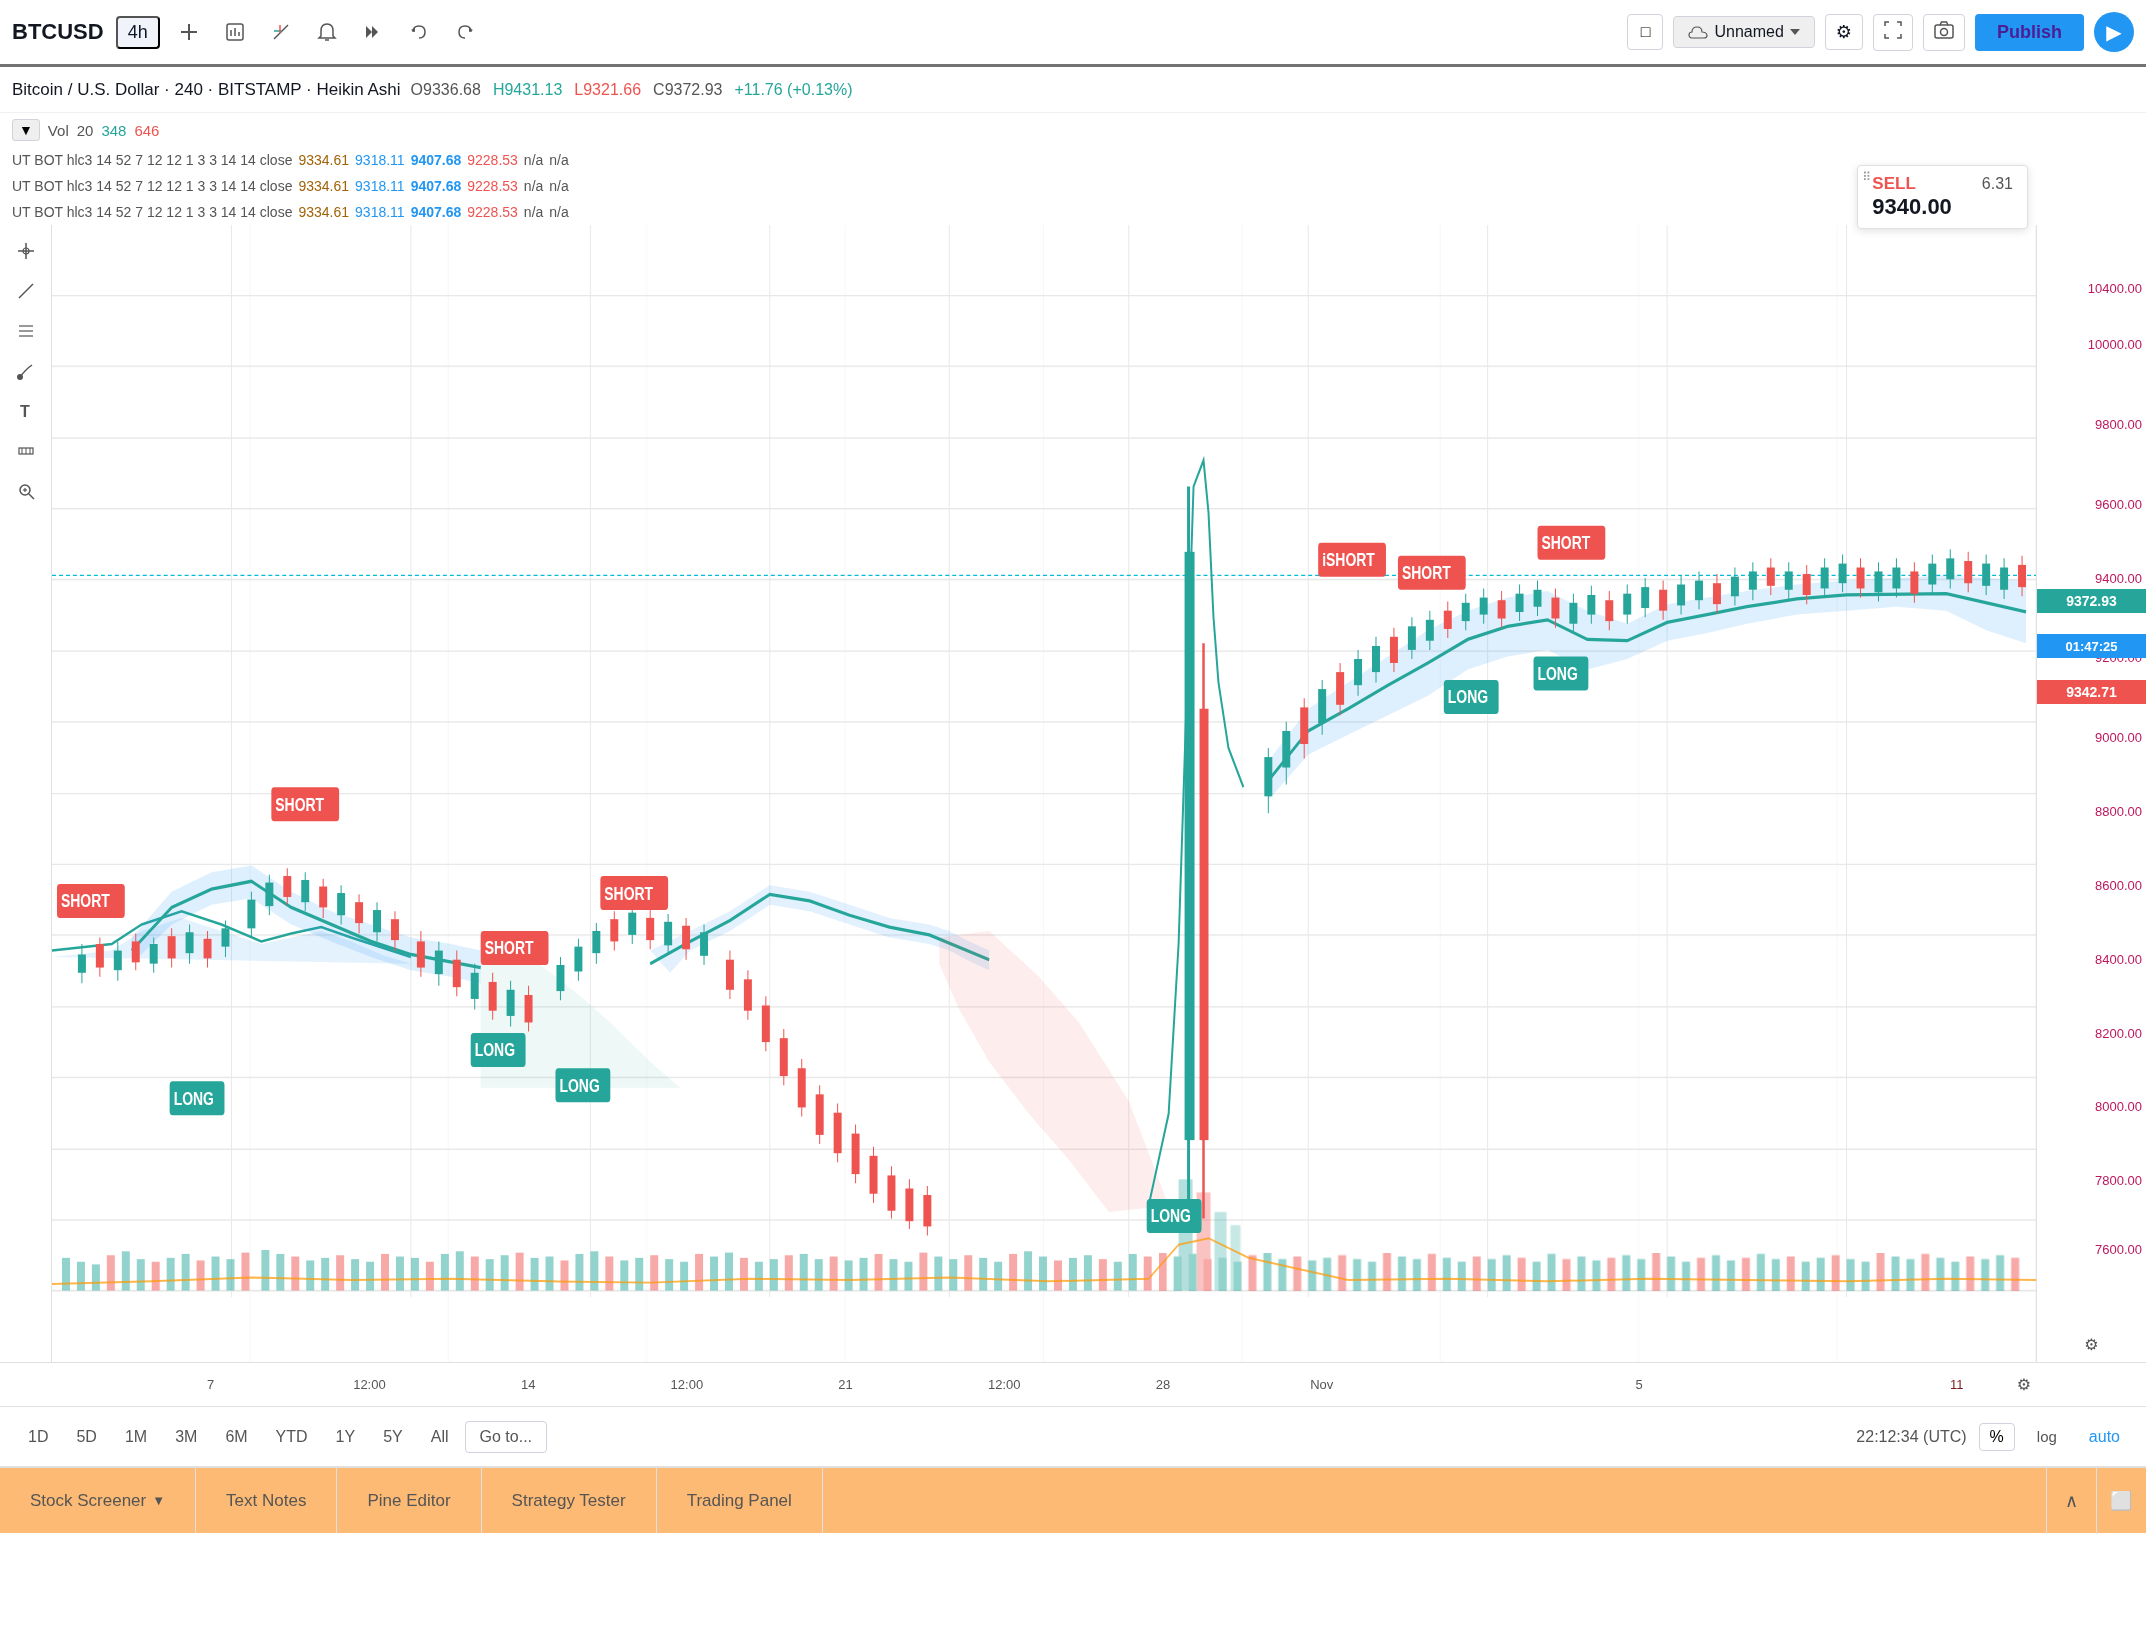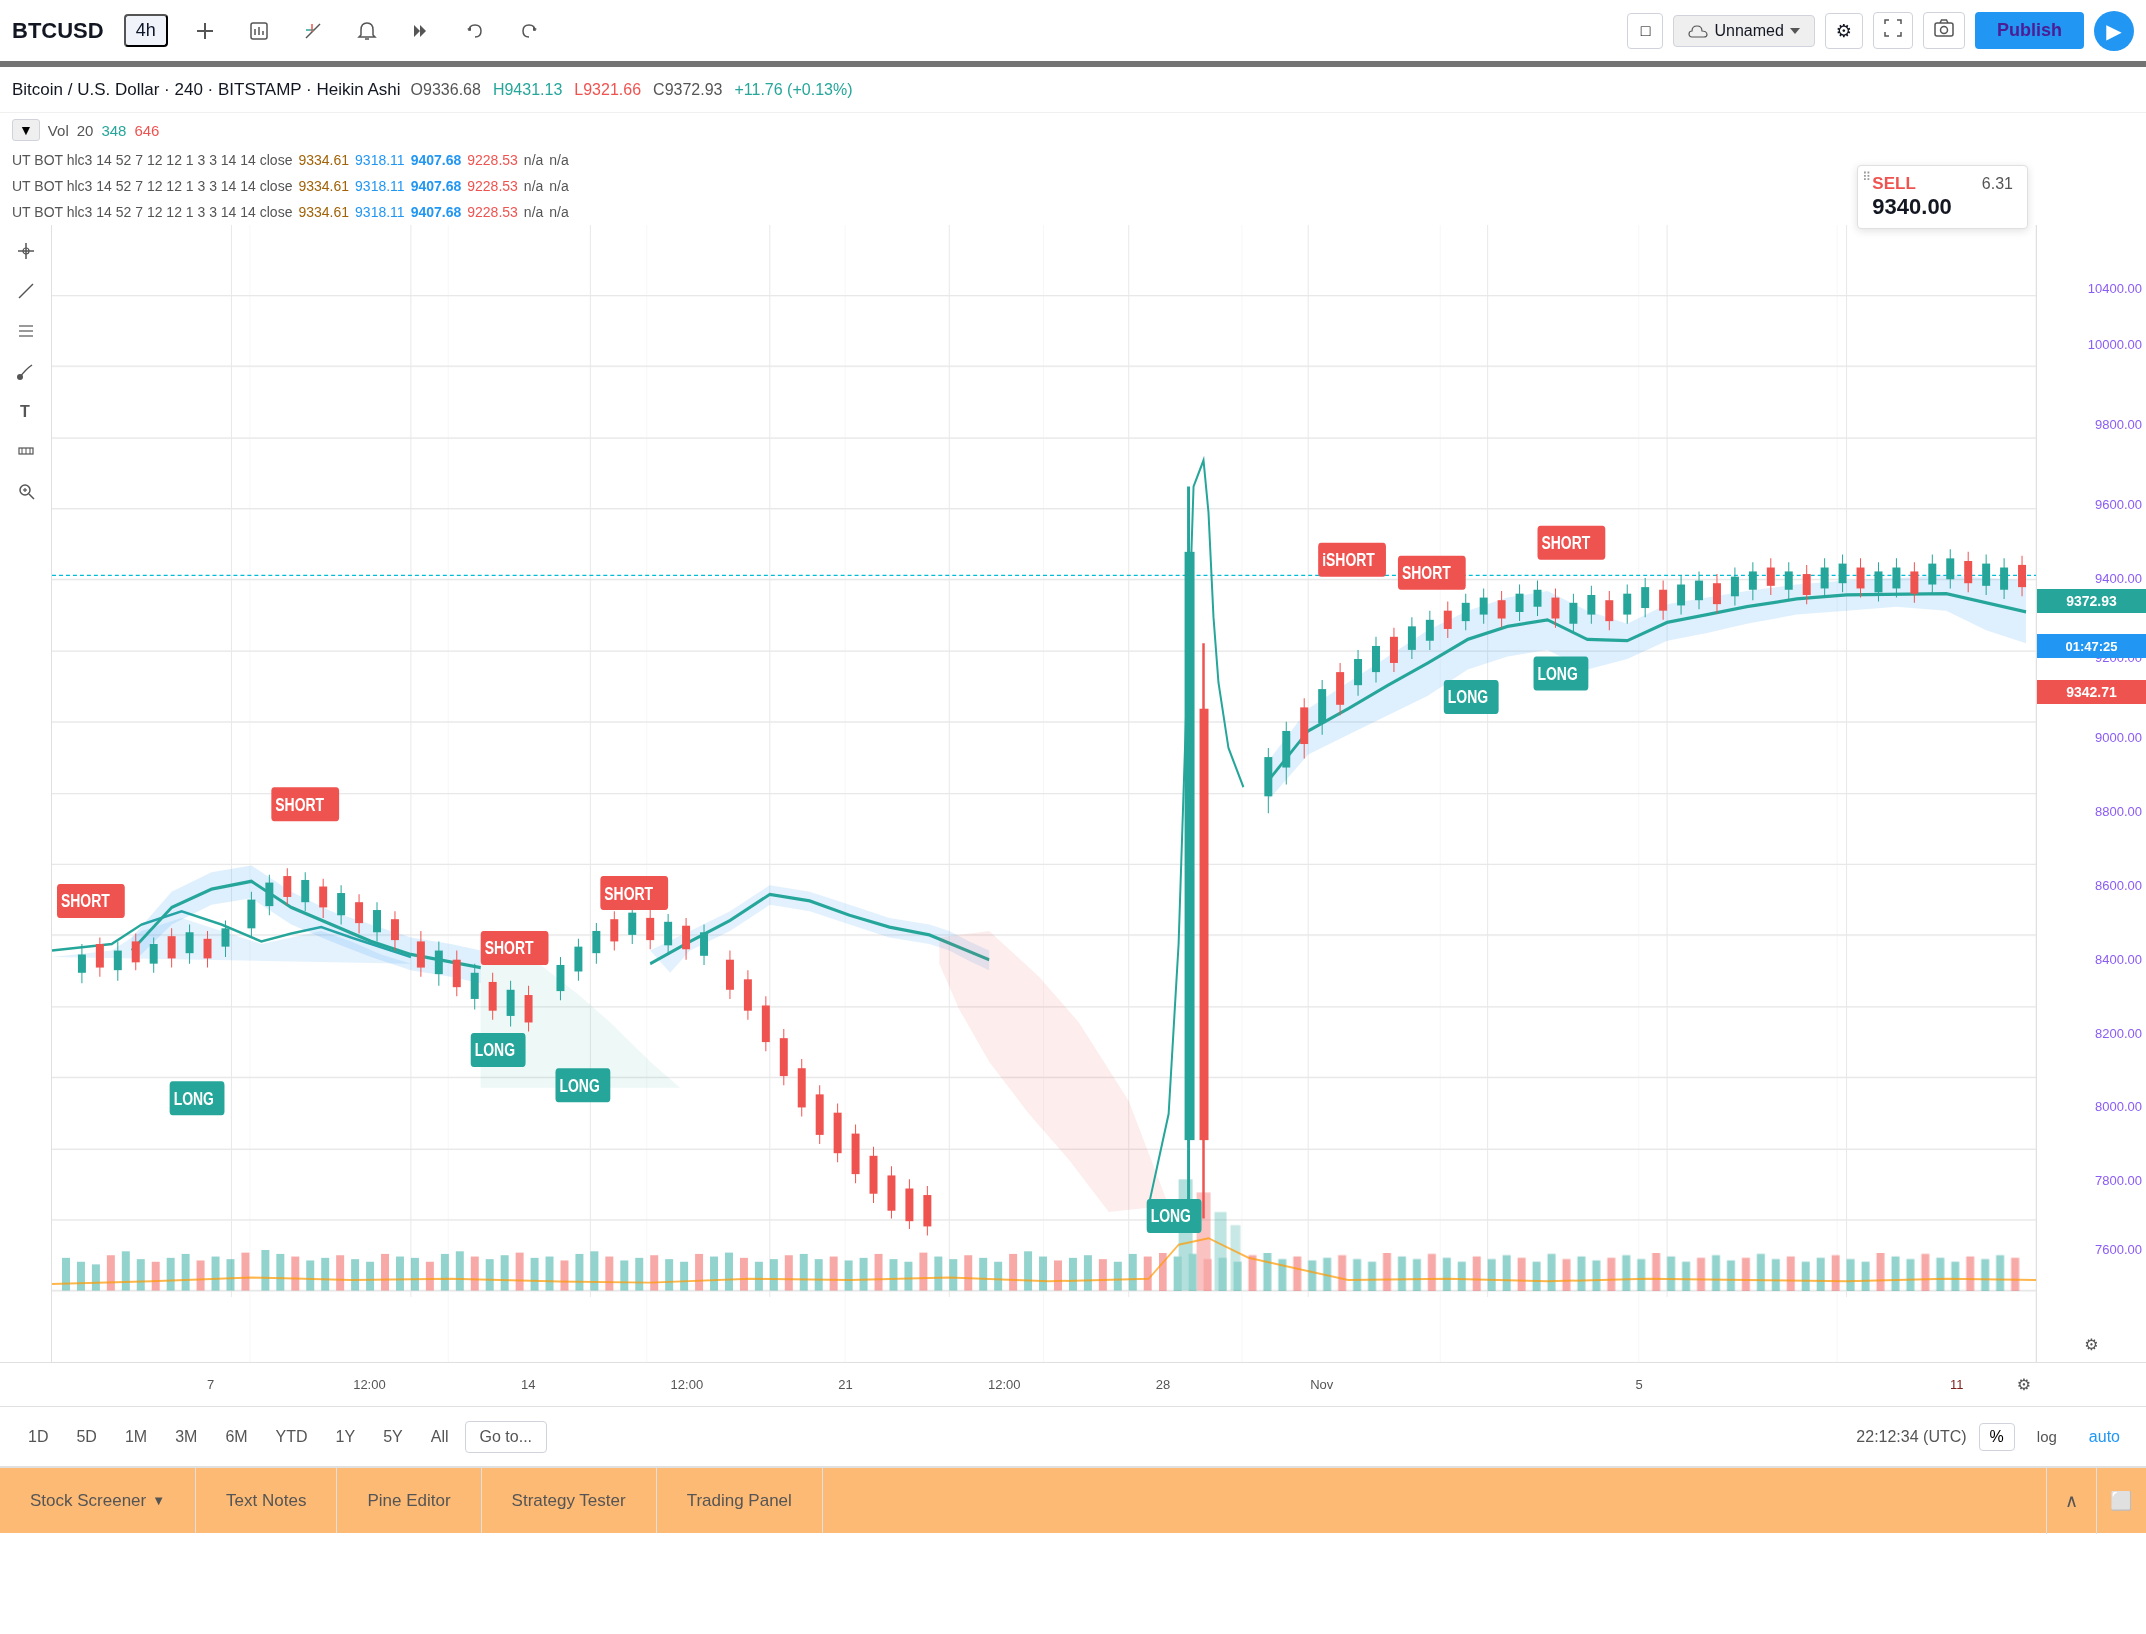--- a/index.html
+++ b/index.html
@@ -1,21 +1,21 @@
 <!DOCTYPE html>
 <html><head>
   <meta charset="utf-8">
   <style>
     * { box-sizing: border-box; margin: 0; padding: 0; }
     body { font-family: -apple-system, BlinkMacSystemFont, 'Segoe UI', sans-serif; background: #fff; width: 2146px; height: 1634px; overflow: hidden; }
 
     
     .toolbar {
       display: flex; align-items: center; height: 67px;
-      border-bottom: 6px solid #737373; padding: 0 12px; gap: 20px;
+      border-bottom: 3px solid #737373; padding: 0 12px; gap: 12px;
       background: #fff;
     }
     .toolbar-symbol { font-size: 22px; font-weight: 700; color: #131722; }
     .toolbar-interval {
       font-size: 18px; color: #0f172a; background: #f0f3fa;
       padding: 4px 10px; border-radius: 4px; cursor: pointer;
     }
     .toolbar-btn {
       background: none; border: none; cursor: pointer;
       display: flex; align-items: center; justify-content: center;
@@ -105,21 +105,21 @@
       cursor: pointer; display: flex; align-items: center; justify-content: center;
       font-size: 18px; color: #555; border-radius: 4px;
     }
 
     
     .price-axis {
       width: 100px; border-left: 1px solid #e0e0e0;
       position: relative; background: #fff;
     }
     .price-label {
-      position: absolute; right: 4px; font-size: 13px; color: #8b5cf6;
+      position: absolute; right: 4px; font-size: 13px; color: #be185d;
       transform: translateY(-50%);
     }
     .price-label-current {
       position: absolute; right: 0; left: 0;
       display: flex; align-items: center; justify-content: center;
       font-size: 14px; font-weight: 600; color: #fff;
       height: 24px;
     }
     .price-current-green { background: #26a69a; }
     .price-current-time { background: #2196F3; font-size: 13px; }

